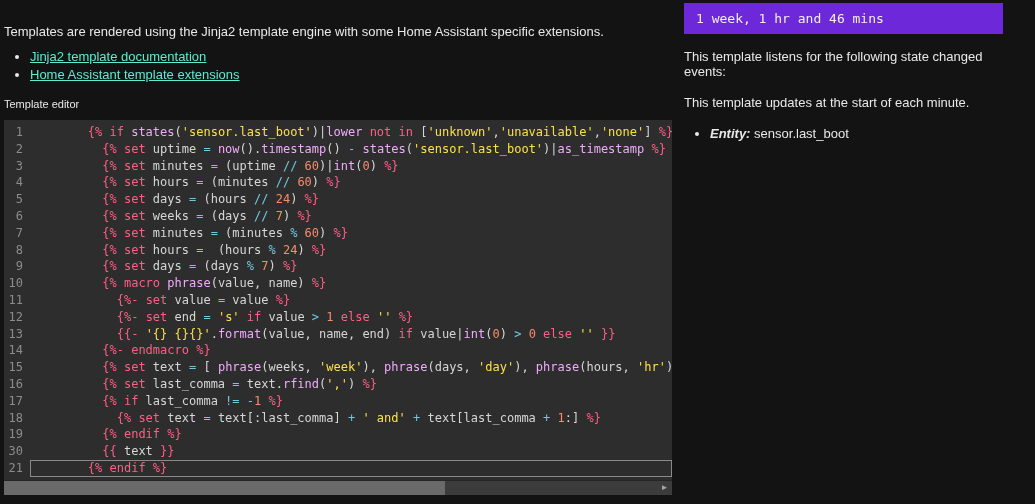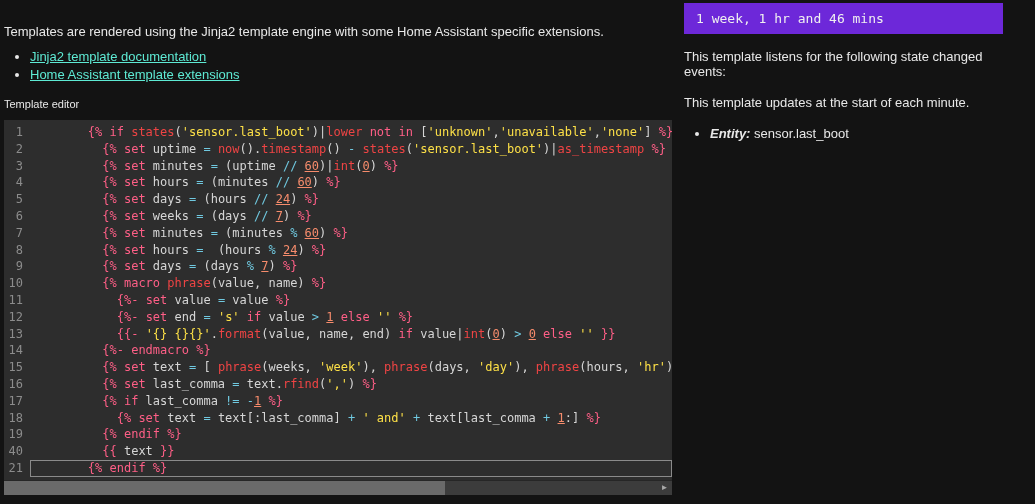--- a/index.html
+++ b/index.html
@@ -33,23 +33,23 @@
   .ln {
     flex: 0 0 26px;
     text-align: right;
     padding-right: 7px;
     color: #8c8c8c;
   }
   .lc { flex: 1; white-space: pre; overflow: hidden; color: #d6d6d6; }
   .lc.active { outline: 1px solid #8a8a8a; outline-offset: -1px; }
 
   .kw  { color: #ff5f87; }
-  .fn  { color: #ef4444; }
+  .fn  { color: #f0abfc; }
   .str { color: #fde047; }
-  .num { color: #f78c6c; text-decoration: underline; }
+  .num { color: #f78c6c; }
   .op  { color: #70c9e0; }
   .pl  { color: #d6d6d6; }
 
   .hscroll {
     height: 15px;
     background: #3c3c3c;
     display: flex;
     align-items: stretch;
     border-top: 1px solid #262626;
   }
@@ -165,21 +165,21 @@
           </div>
           <div class="line">
             <span class="ln">18</span>
             <span class="lc"><span class="pl">            </span><span class="kw">{%</span><span class="pl"> </span><span class="kw">set</span><span class="pl"> text </span><span class="op">=</span><span class="pl"> text[:last_comma] </span><span class="op">+</span><span class="pl"> </span><span class="str">' and'</span><span class="pl"> </span><span class="op">+</span><span class="pl"> text[last_comma </span><span class="op">+</span><span class="pl"> </span><span class="num">1</span><span class="pl">:] </span><span class="kw">%}</span></span>
           </div>
           <div class="line">
             <span class="ln">19</span>
             <span class="lc"><span class="pl">          </span><span class="kw">{%</span><span class="pl"> </span><span class="kw">endif</span><span class="pl"> </span><span class="kw">%}</span></span>
           </div>
           <div class="line">
-            <span class="ln">40</span>
+            <span class="ln">30</span>
             <span class="lc"><span class="pl">          </span><span class="kw">{{</span><span class="pl"> text </span><span class="kw">}}</span></span>
           </div>
           <div class="line">
             <span class="ln">21</span>
             <span class="lc active"><span class="pl">        </span><span class="kw">{%</span><span class="pl"> </span><span class="kw">endif</span><span class="pl"> </span><span class="kw">%}</span></span>
           </div>
         </div>
       <div class="hscroll">
         <div class="thumb"></div>
         <div class="arrow">►</div>

